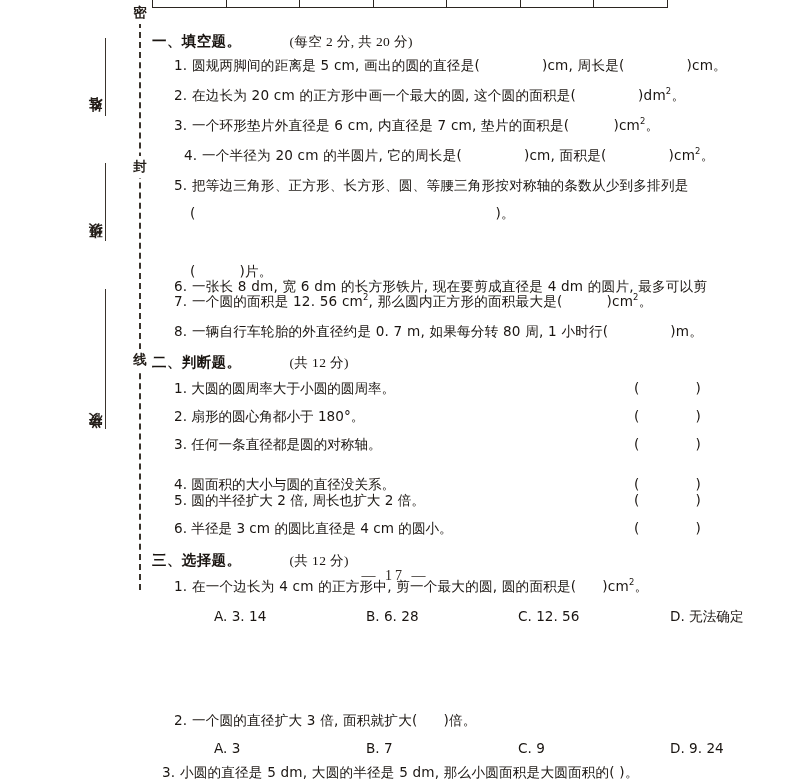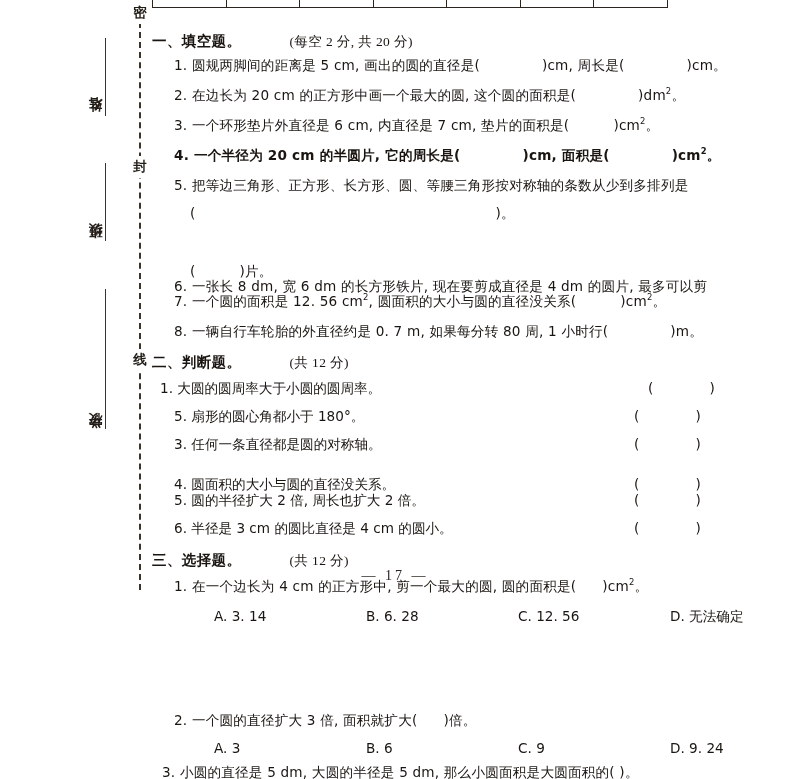--- a/index.html
+++ b/index.html
@@ -200,52 +200,52 @@
     </div>
 
     <div class="abs q" style="left:22px; top:87px;">
       <span>2. 在边长为 20 cm 的正方形中画一个最大的圆, 这个圆的面积是(</span><span class="blank-wide"></span><span>)dm</span><sup>2</sup><span>。</span>
     </div>
 
     <div class="abs q" style="left:22px; top:117px;">
       <span>3. 一个环形垫片外直径是 6 cm, 内直径是 7 cm, 垫片的面积是(</span><span class="blank-med"></span><span>)cm</span><sup>2</sup><span>。</span>
     </div>
 
-    <div class="abs q" style="left:22px; top:147px;font-weight:bold;">
+    <div class="abs q" style="left:32px; top:147px;">
       <span>4. 一个半径为 20 cm 的半圆片, 它的周长是(</span><span class="blank-wide"></span><span>)cm, 面积是(</span><span class="blank-wide"></span><span>)cm</span><sup>2</sup><span>。</span>
     </div>
 
     <div class="abs q" style="left:22px; top:177px;">5. 把等边三角形、正方形、长方形、圆、等腰三角形按对称轴的条数从少到多排列是</div>
     <div class="abs q" style="left:38px; top:205px;">
       <span>(</span><span class="blank-xl"></span><span>)。</span>
     </div>
 
     <div class="abs q" style="left:22px; top:235px;margin-top:43px;">6. 一张长 8 dm, 宽 6 dm 的长方形铁片, 现在要剪成直径是 4 dm 的圆片, 最多可以剪</div>
     <div class="abs q" style="left:38px; top:263px;">
       <span>(</span><span class="blank-med"></span><span>)片。</span>
     </div>
 
     <div class="abs q" style="left:22px; top:293px;">
-      <span>7. 一个圆的面积是 12. 56 cm</span><sup>2</sup><span>, 圆面积的大小与圆的直径没关系(</span><span class="blank-med"></span><span>)cm</span><sup>2</sup><span>。</span>
+      <span>7. 一个圆的面积是 12. 56 cm</span><sup>2</sup><span>, 那么圆内正方形的面积最大是(</span><span class="blank-med"></span><span>)cm</span><sup>2</sup><span>。</span>
     </div>
 
     <div class="abs q" style="left:22px; top:323px;">
       <span>8. 一辆自行车轮胎的外直径约是 0. 7 m, 如果每分转 80 周, 1 小时行(</span><span class="blank-wide"></span><span>)m。</span>
     </div>
 
     <div class="abs sec-head" style="left:0; top:353px;">
       <span>二、判断题。</span><span class="pts">(共 12 分)</span>
     </div>
 
-    <div class="abs tf-row" style="left:8px; top:380px;gap:28px;">
+    <div class="abs tf-row" style="left:22px; top:380px;">
       <span class="txt">1. 大圆的圆周率大于小圆的圆周率。</span>
         <span class="mark">( )</span>
     </div>
     <div class="abs tf-row" style="left:22px; top:408px;">
-      <span class="txt">5. 扇形的圆心角都小于 180°。</span>
+      <span class="txt">2. 扇形的圆心角都小于 180°。</span>
         <span class="mark">( )</span>
     </div>
     <div class="abs tf-row" style="left:22px; top:436px;">
       <span class="txt">3. 任何一条直径都是圆的对称轴。</span>
         <span class="mark">( )</span>
     </div>
     <div class="abs tf-row" style="left:22px; top:476px;">
       <span class="txt">4. 圆面积的大小与圆的直径没关系。</span>
         <span class="mark">( )</span>
     </div>
@@ -275,20 +275,20 @@
   </div>
 
   <div class="pagenum" style="top:568px;">— 17 —</div>
 
   <div class="sheet" style="top:0;">
     <div class="abs q" style="left:22px; top:712px;">
       <span>2. 一个圆的直径扩大 3 倍, 面积就扩大(</span><span class="blank-sm"></span><span>)倍。</span>
     </div>
     <div class="abs opts" style="left:62px; top:740px;">
       <span class="opt">A. 3</span>
-      <span class="opt">B. 6</span>
+      <span class="opt">B. 7</span>
       <span class="opt">C. 9</span>
       <span class="opt">D. 9. 24</span>
     </div>
     <div class="abs q" style="left:10px; top:764px;">3. 小圆的直径是 5 dm, 大圆的半径是 5 dm, 那么小圆面积是大圆面积的(    )。</div>
   </div>
 
 </div>
 
 </body></html>

